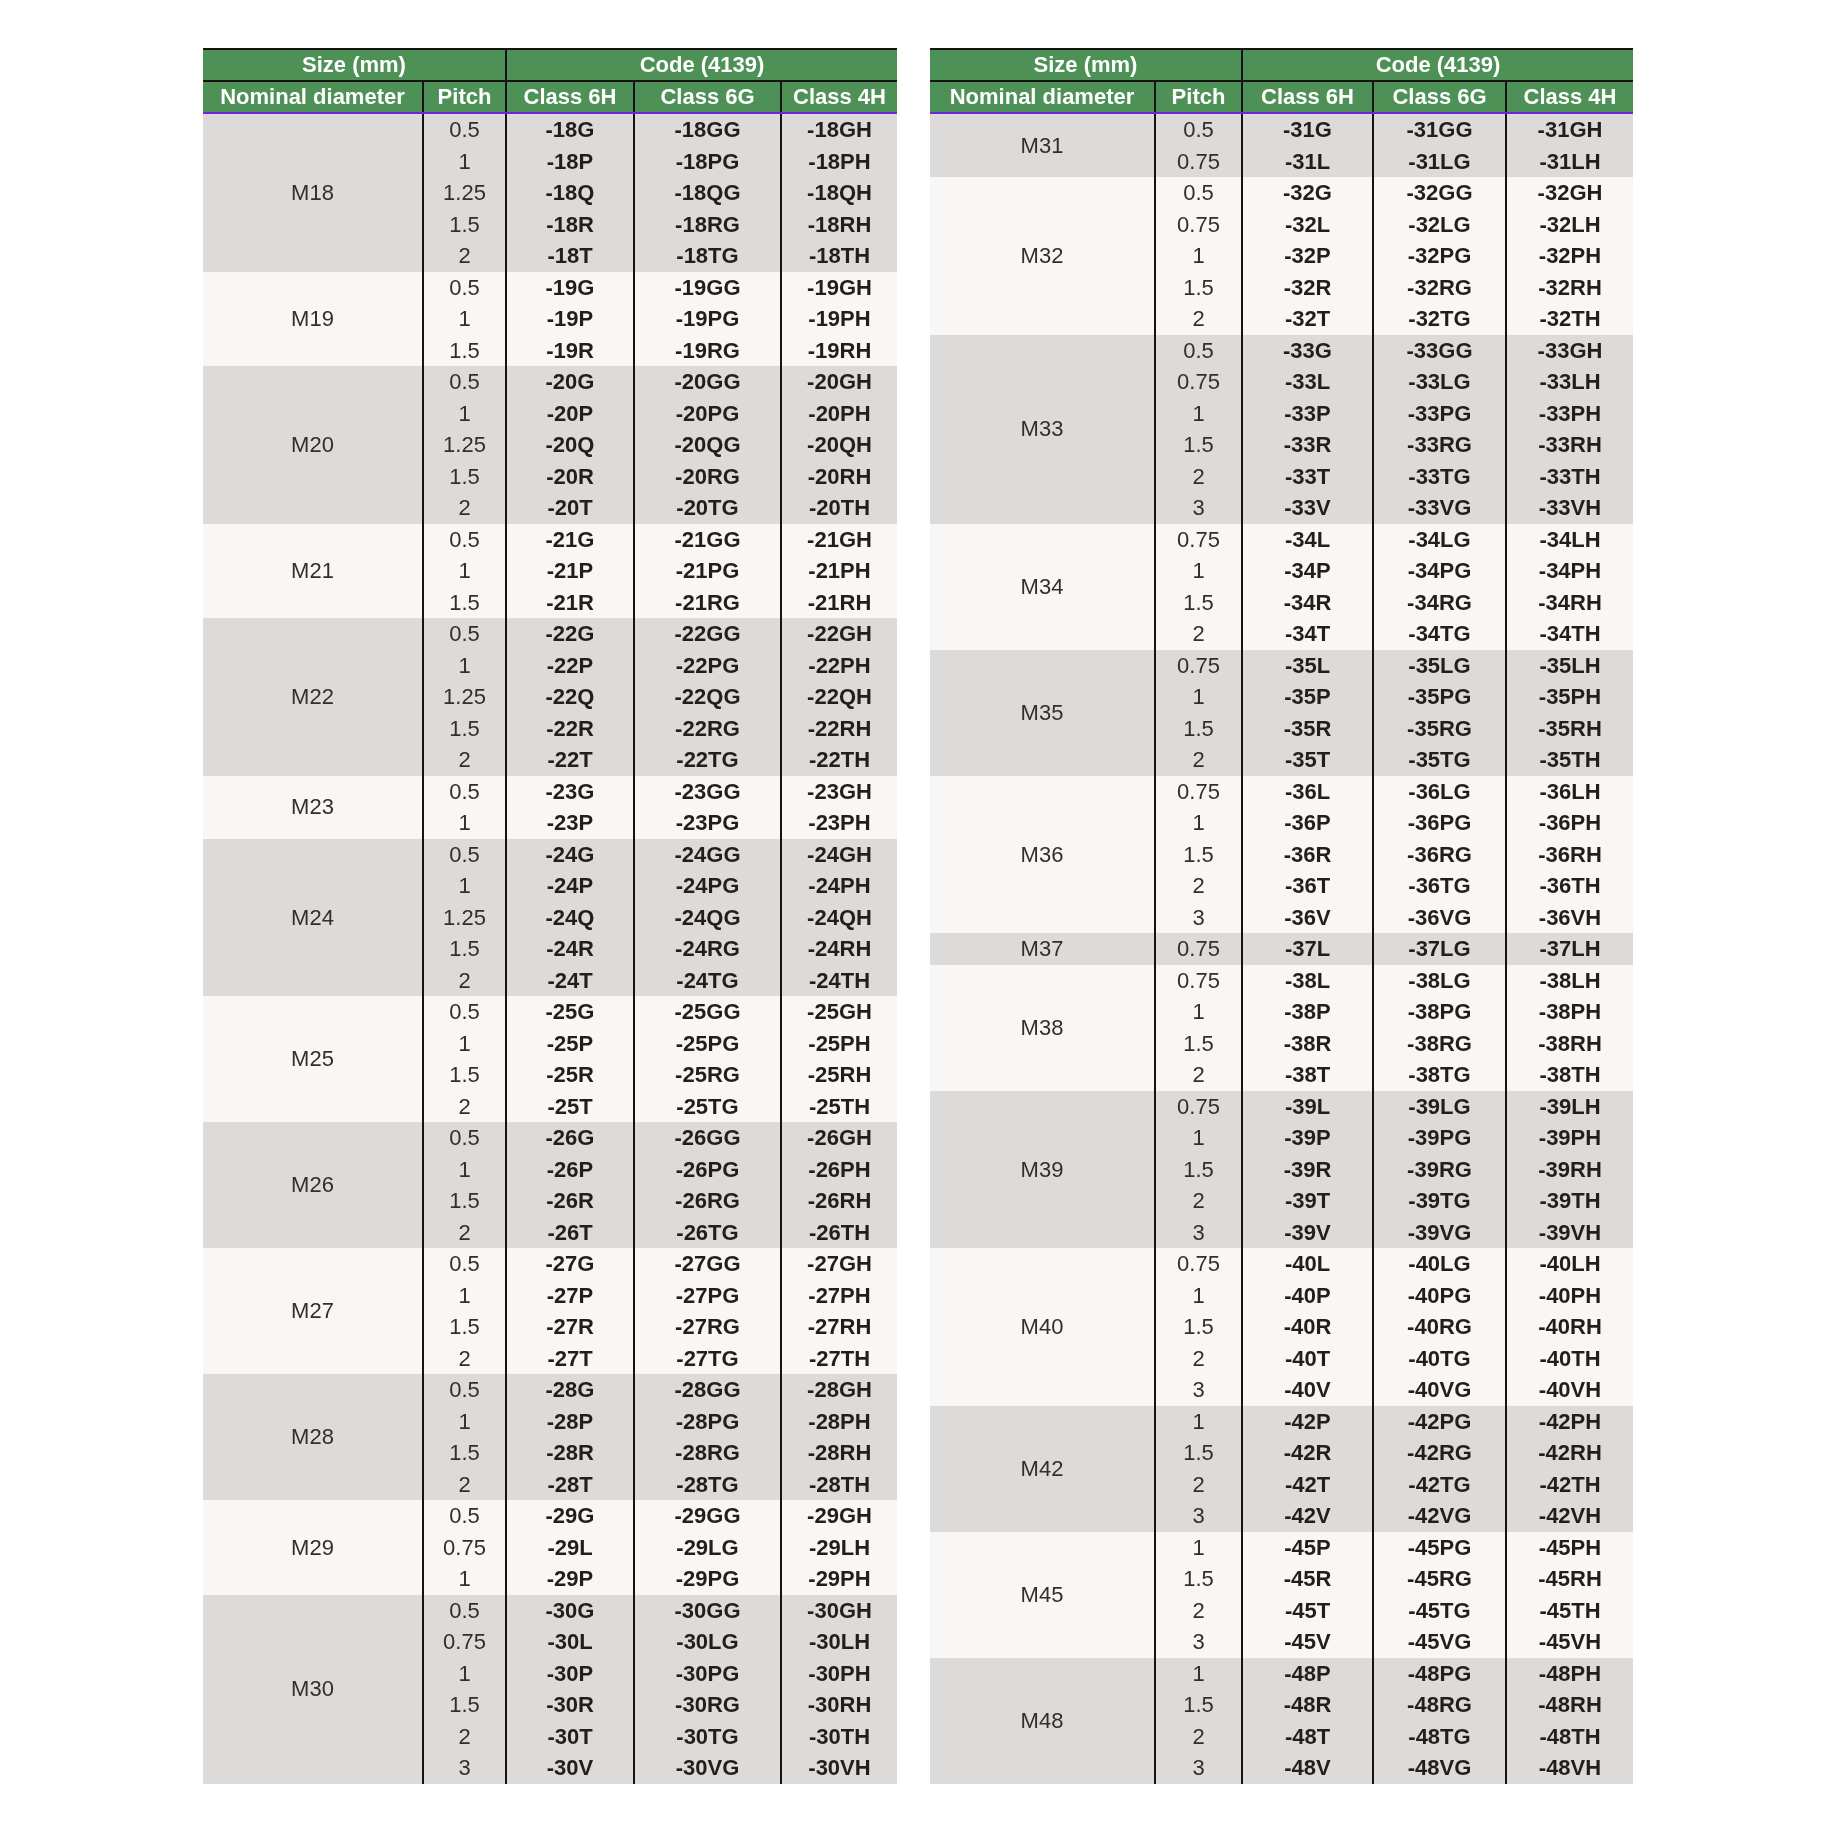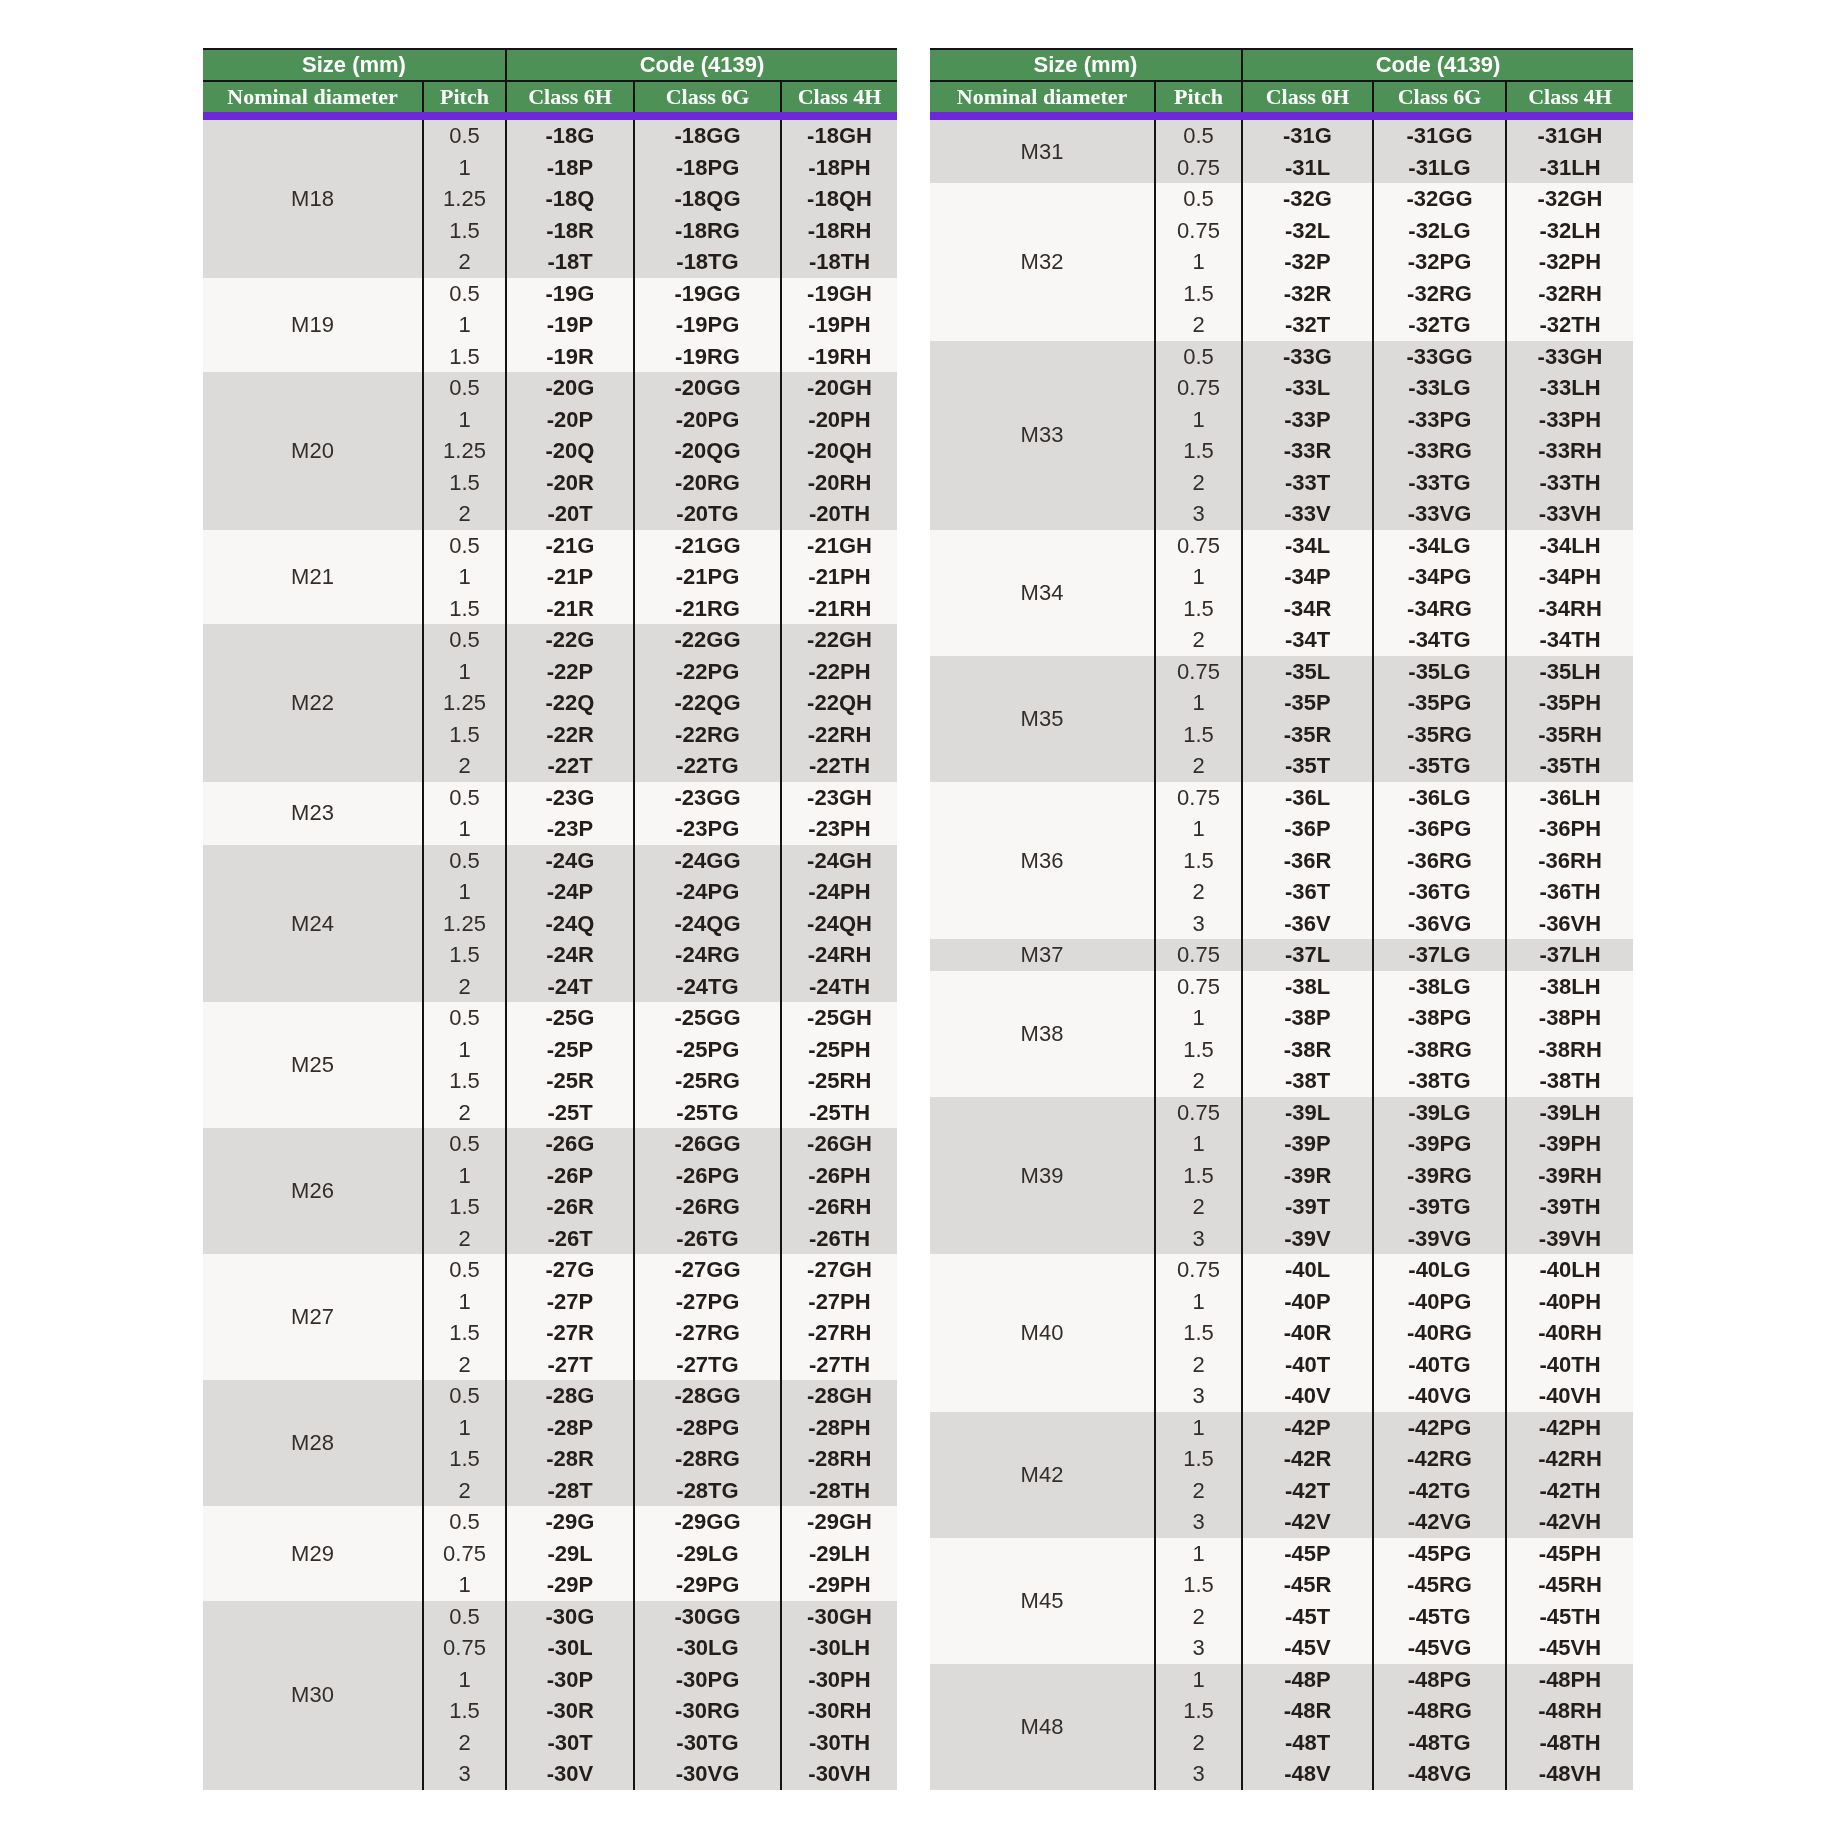--- a/index.html
+++ b/index.html
@@ -14,21 +14,21 @@
   .wrap-right{left:930px;}
   table.tbl{border-collapse:collapse;table-layout:fixed;}
   .tbl th,.tbl td{
     padding:0;margin:0;text-align:center;vertical-align:middle;
     font-size:22px;line-height:1.05;white-space:nowrap;
   }
   .tbl thead th{
     background:#4e9157;color:#ffffff;font-weight:bold;height:30px;
   }
   .tbl thead tr.r1 th{border-top:2px solid #161413;border-bottom:2px solid #161413;}
-  .tbl thead tr.r2 th{border-bottom:8px solid #6d28d9;font-family:Liberation Serif, serif;}
+  .tbl thead tr.r2 th{border-bottom:2px solid #6d28d9;}
   .tbl td{height:31.5px;}
   .sep{border-left:2px solid #161413;}
   .band-a{background:#dcdbd9;}
   .band-b{background:#f8f7f5;}
   td.plain{font-weight:400;color:#332e2b;}
   td.code{font-weight:700;color:#231e1c;}
 </style>
 </head>
 <body>
 

